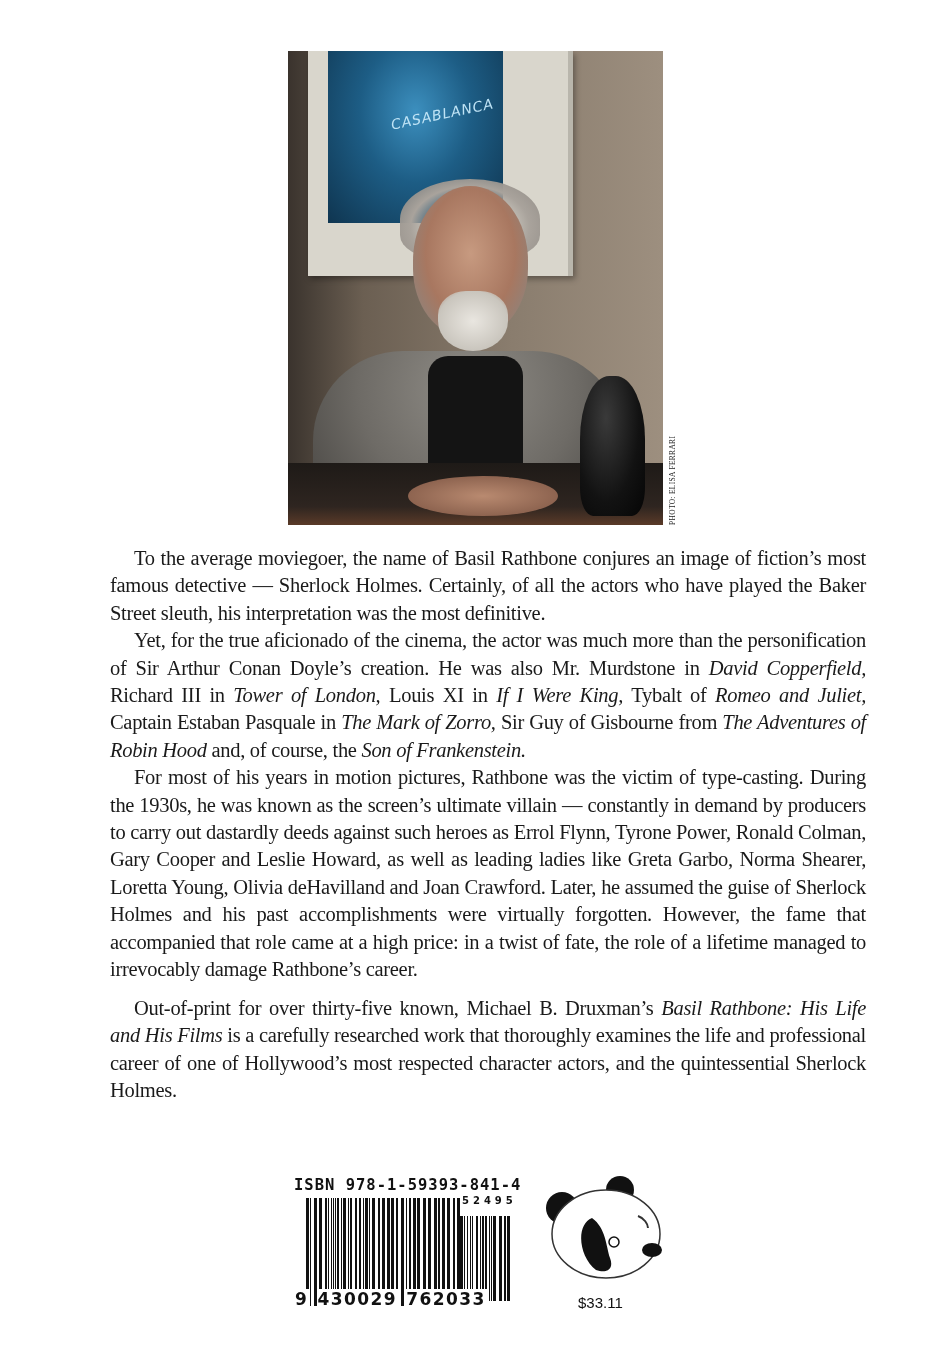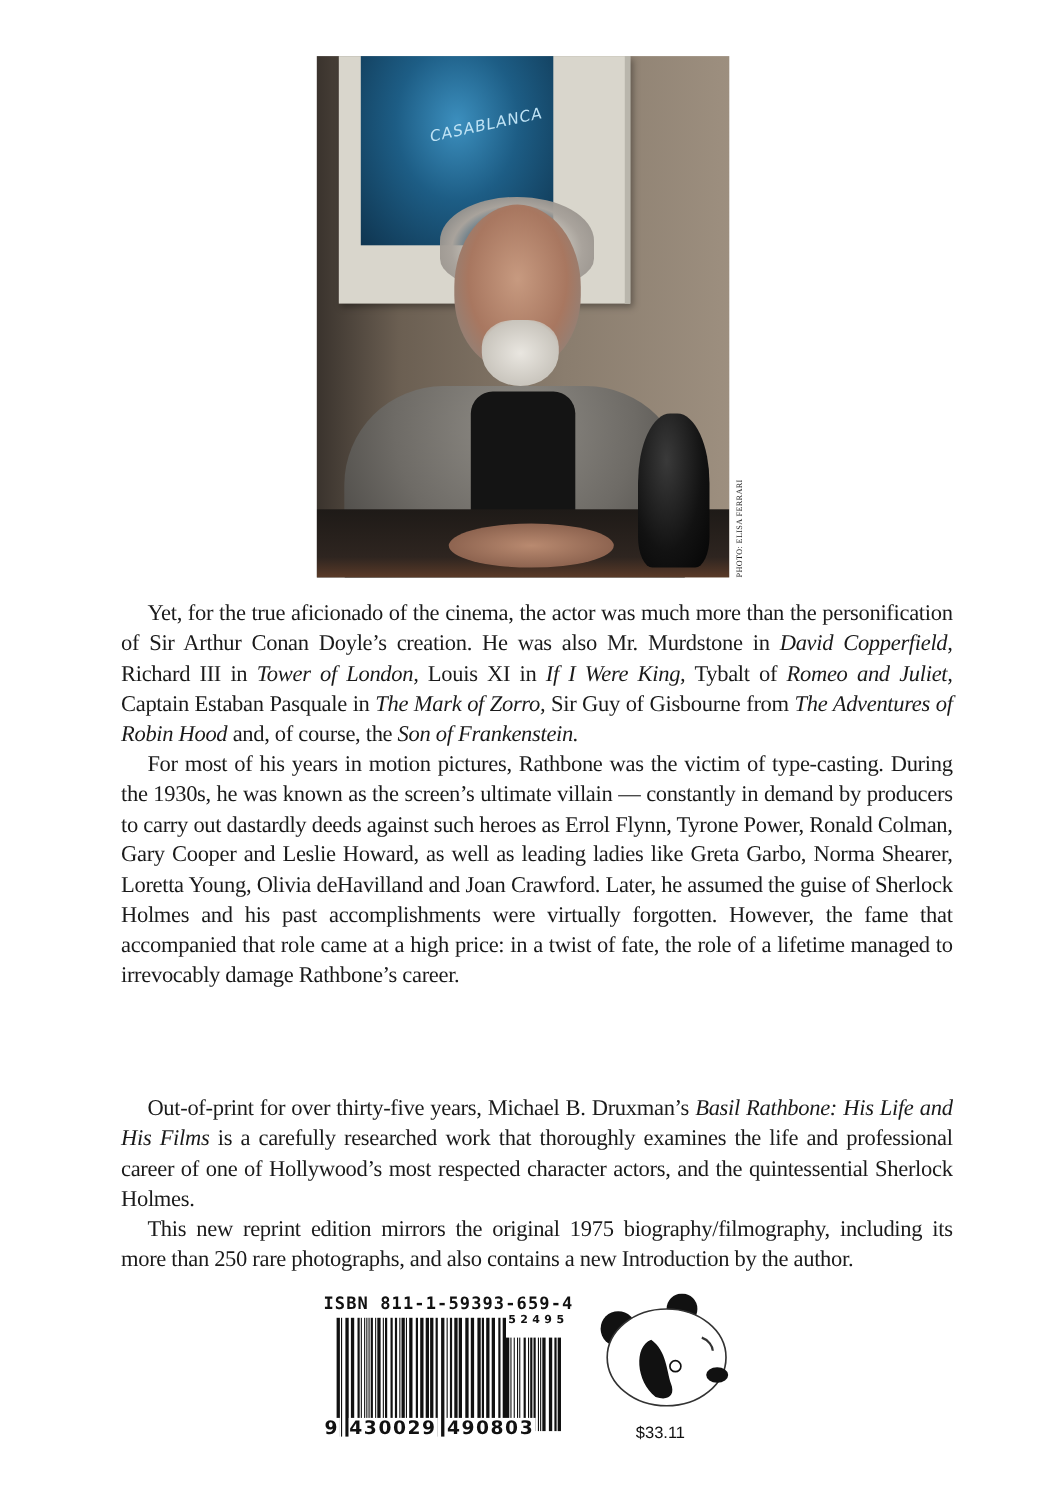--- a/index.html
+++ b/index.html
@@ -60,30 +60,30 @@
   <div class="hair"></div>
   <div class="head"></div>
   <div class="beard"></div>
   <div class="desk"></div>
   <div class="hands"></div>
   <div class="falcon"></div>
 </div>
 <div class="photo-credit">PHOTO: ELISA FERRARI</div>
 
 <div class="copy block1" id="block1">
+    <p><span>To the average moviegoer, the name of Basil Rathbone conjures an image of fiction’s most famous detective — Sherlock Holmes. Certainly, of all the actors who have played the Baker Street sleuth, his interpretation was the most definitive.</span></p>
     <p><span>Yet, for the true aficionado of the cinema, the actor was much more than the personification of Sir Arthur Conan Doyle’s creation. He was also Mr. Murdstone in </span><em>David Copperfield,</em><span> Richard III in </span><em>Tower of London,</em><span> Louis XI in </span><em>If I Were King,</em><span> Tybalt of </span><em>Romeo and Juliet,</em><span> Captain Estaban Pasquale in </span><em>The Mark of Zorro,</em><span> Sir Guy of Gisbourne from </span><em>The Adventures of Robin Hood</em><span> and, of course, the </span><em>Son of Frankenstein.</em></p>
     <p><span>For most of his years in motion pictures, Rathbone was the victim of type-casting. During the 1930s, he was known as the screen’s ultimate villain — constantly in demand by producers to carry out dastardly deeds against such heroes as Errol Flynn, Tyrone Power, Ronald Colman, Gary Cooper and Leslie Howard, as well as leading ladies like Greta Garbo, Norma Shearer, Loretta Young, Olivia deHavilland and Joan Crawford. Later, he assumed the guise of Sherlock Holmes and his past accomplishments were virtually forgotten. However, the fame that accompanied that role came at a high price: in a twist of fate, the role of a lifetime managed to irrevocably damage Rathbone’s career.</span></p>
   </div>
 <div class="copy block2" id="block2">
-    <p><span>Out-of-print for over thirty-five years, Michael B. Druxman’s </span><em>Basil Rathbone: His Life and His Films</em><span> is a carefully researched work that thoroughly examines the life and professional career of one of Hollywood’s most respected character actors, and the quintessential Sherlock Holmes.</span></p>
-    <p><span>This new reprint edition mirrors the original 1975 biography/filmography, including its more than 250 rare photographs, and also contains a new Introduction by the author.</span></p>
+    <p><span>Out-of-print for over thirty-five known, Michael B. Druxman’s </span><em>Basil Rathbone: His Life and His Films</em><span> is a carefully researched work that thoroughly examines the life and professional career of one of Hollywood’s most respected character actors, and the quintessential Sherlock Holmes.</span></p>
   </div>
 
 <div class="barcode">
-  <div class="isbn-label">ISBN 811-1-59393-659-4</div>
+  <div class="isbn-label">ISBN 978-1-59393-841-4</div>
   <div class="bars-main" id="bars-main">
       <div class="bar" style="width: 3px;"></div>
       <div class="gap" style="width: 1px;"></div>
       <div class="bar" style="width: 1px;"></div>
       <div class="gap" style="width: 3px;"></div>
       <div class="bar" style="width: 3px;"></div>
       <div class="gap" style="width: 2px;"></div>
       <div class="bar" style="width: 3px;"></div>
       <div class="gap" style="width: 3px;"></div>
       <div class="bar" style="width: 2px;"></div>
@@ -186,21 +186,21 @@
       <div class="bar" style="width: 3px;"></div>
       <div class="gap" style="width: 2px;"></div>
       <div class="bar" style="width: 2px;"></div>
       <div class="gap" style="width: 1px;"></div>
       <div class="bar" style="width: 3px;"></div>
       <div class="gap" style="width: 1px;"></div>
     </div>
   <div class="ean-digits">
     <span>9</span>
     <span>430029</span>
-    <span>490803</span>
+    <span>762033</span>
   </div>
 </div>
 
 <svg class="logo" viewBox="0 0 128 108">
   <circle cx="22" cy="32" r="16" fill="#111"></circle>
   <circle cx="80" cy="14" r="14" fill="#111"></circle>
   <ellipse cx="66" cy="58" rx="54" ry="44" fill="#fff" stroke="#333" stroke-width="1.5"></ellipse>
   <path d="M52 42 C36 48 38 80 56 94 C68 98 74 92 70 82 C66 70 66 52 52 42 Z" fill="#111"></path>
   <circle cx="74" cy="66" r="5" fill="#fff" stroke="#111" stroke-width="1.5"></circle>
   <ellipse cx="112" cy="74" rx="10" ry="7" fill="#111"></ellipse>

